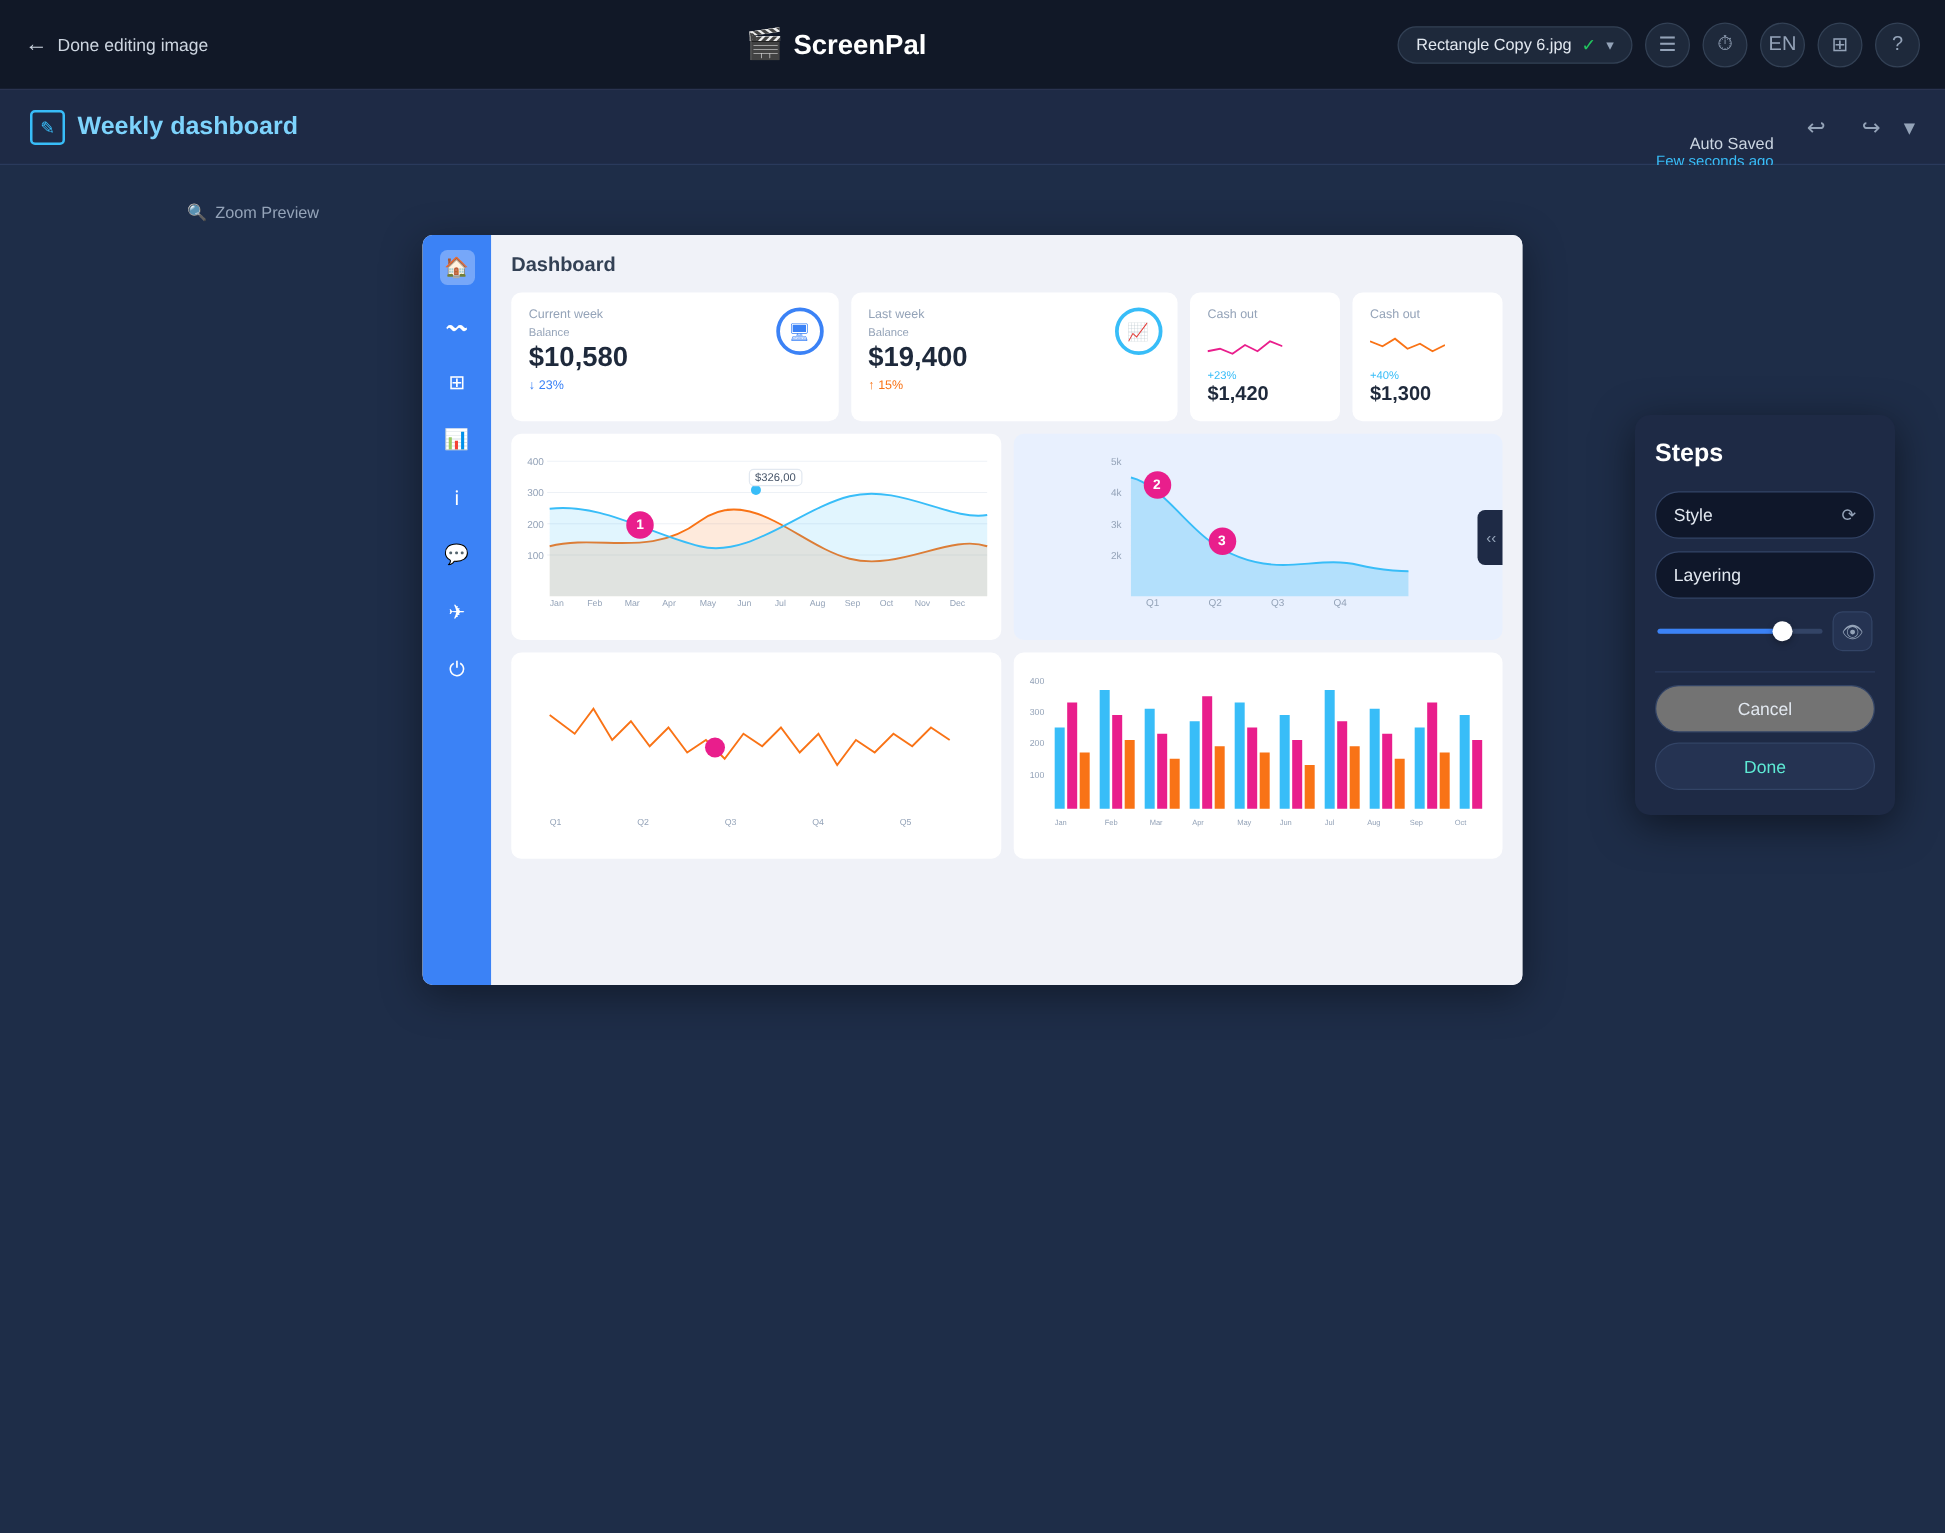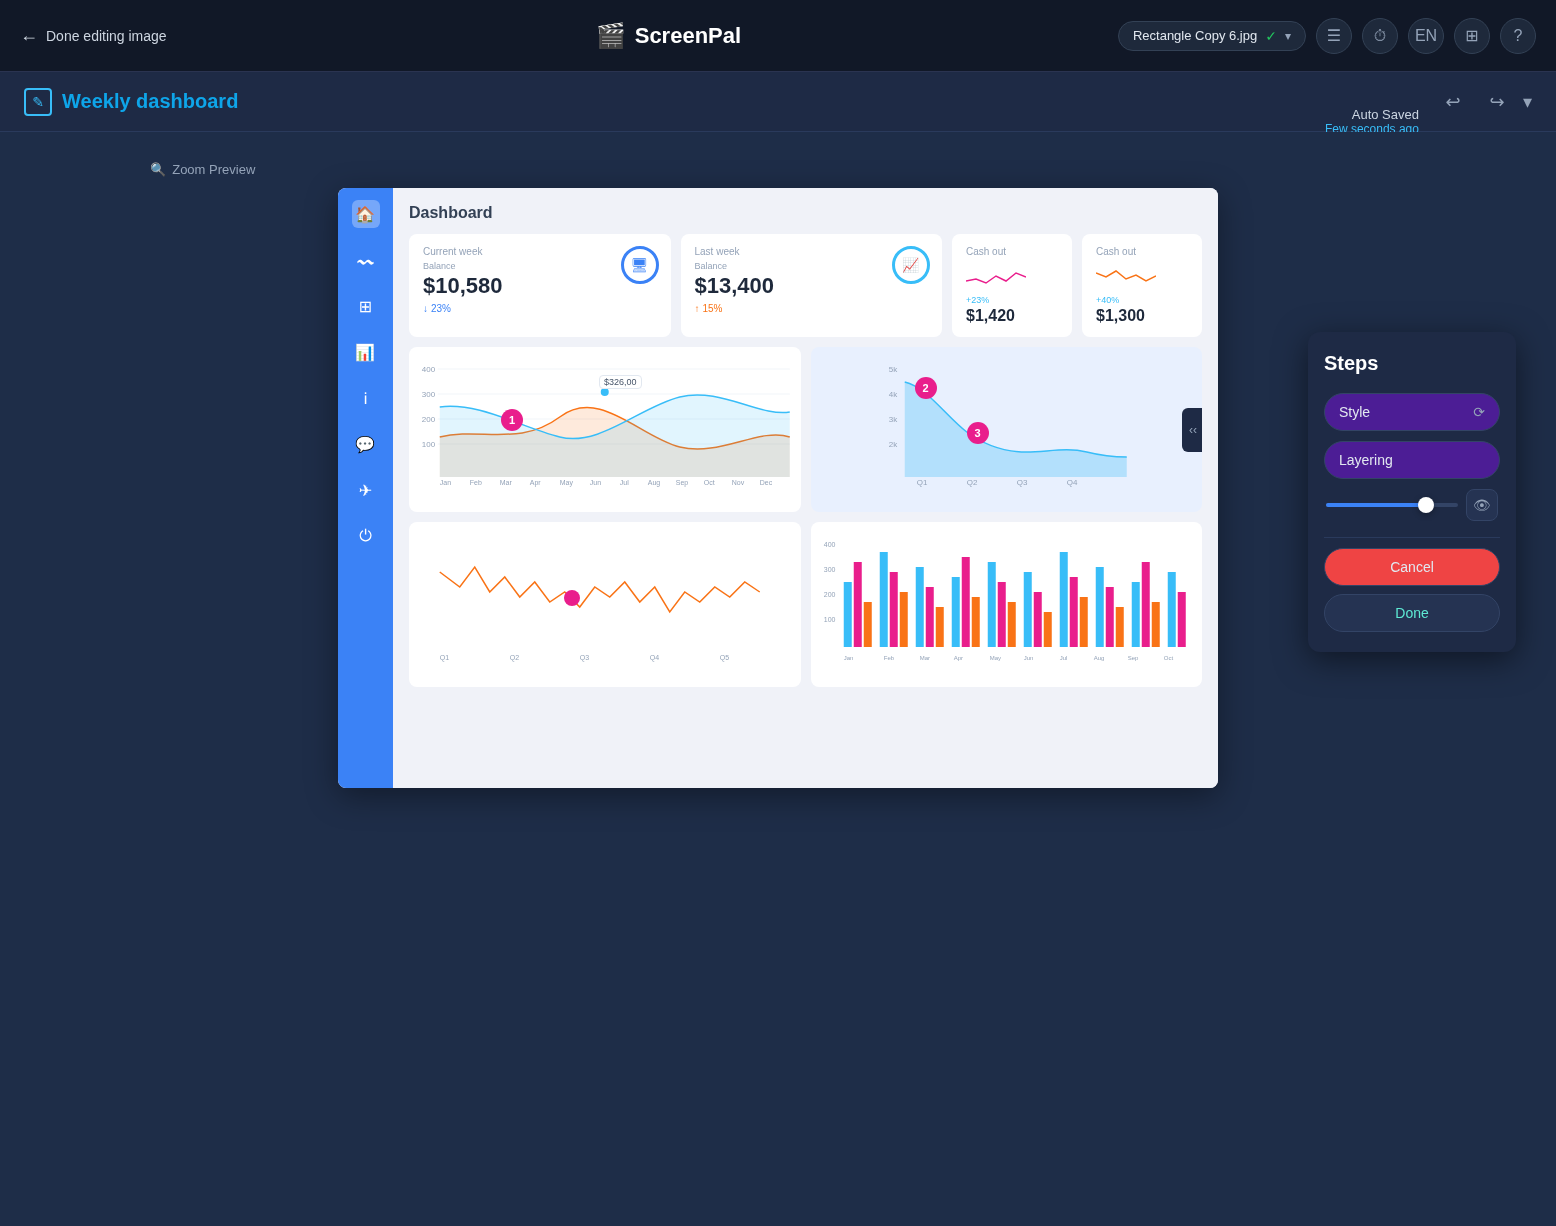--- a/index.html
+++ b/index.html
@@ -110,21 +110,21 @@
       background: transparent;
       border: 2px solid #38bdf8;
       border-radius: 4px;
       display: flex;
       align-items: center;
       justify-content: center;
       color: #38bdf8;
       font-size: 14px;
     }
     .title-text {
-      color: #0ea5e9;
+      color: #7dd3fc;
       font-size: 20px;
       font-weight: 700;
     }
     .autosave-info {
       text-align: right;
       margin-right: 16px;
     }
     .autosave-title {
       color: #cbd5e1;
       font-size: 13px;
@@ -329,21 +329,21 @@
     .steps-title {
       color: white;
       font-size: 20px;
       font-weight: 700;
       margin-bottom: 18px;
     }
     .steps-btn {
       width: 100%;
       padding: 10px 14px;
       border-radius: 24px;
-      background: #4c1d95;
+      background: #0f172a;
       border: 1px solid #334466;
       color: #e2e8f0;
       font-size: 14px;
       cursor: pointer;
       margin-bottom: 10px;
       display: flex;
       align-items: center;
       justify-content: space-between;
       text-align: left;
     }
@@ -396,21 +396,21 @@
     }
     .divider {
       height: 1px;
       background: #2a3a5c;
       margin: 10px 0;
     }
     .cancel-btn {
       width: 100%;
       padding: 10px;
       border-radius: 24px;
-      background: #ef4444;
+      background: #737373;
       border: 1px solid #334466;
       color: #e2e8f0;
       font-size: 14px;
       cursor: pointer;
       margin-bottom: 8px;
     }
     .done-btn {
       width: 100%;
       padding: 10px;
       border-radius: 24px;
@@ -539,21 +539,21 @@
           <div class="stat-value">$10,580</div>
           <div class="stat-change down">
             <span>↓</span>
             <span>23%</span>
           </div>
         </div>
         <div class="stat-card">
           <div class="stat-icon" style="border-color:#38bdf8;color:#38bdf8;">📈</div>
           <div class="stat-label">Last week</div>
           <div style="font-size:9px;color:#94a3b8;margin-bottom:2px">Balance</div>
-          <div class="stat-value">$13,400</div>
+          <div class="stat-value">$19,400</div>
           <div class="stat-change up">
             <span>↑</span>
             <span>15%</span>
           </div>
         </div>
         <div class="stat-card">
           <div class="stat-label">Cash out</div>
           <svg class="mini-sparkline" viewBox="0 0 60 30">
             <polyline points="0,20 10,18 20,22 30,15 40,20 50,12 60,16" fill="none" stroke="#e91e8c" stroke-width="1.5"></polyline>
           </svg>

